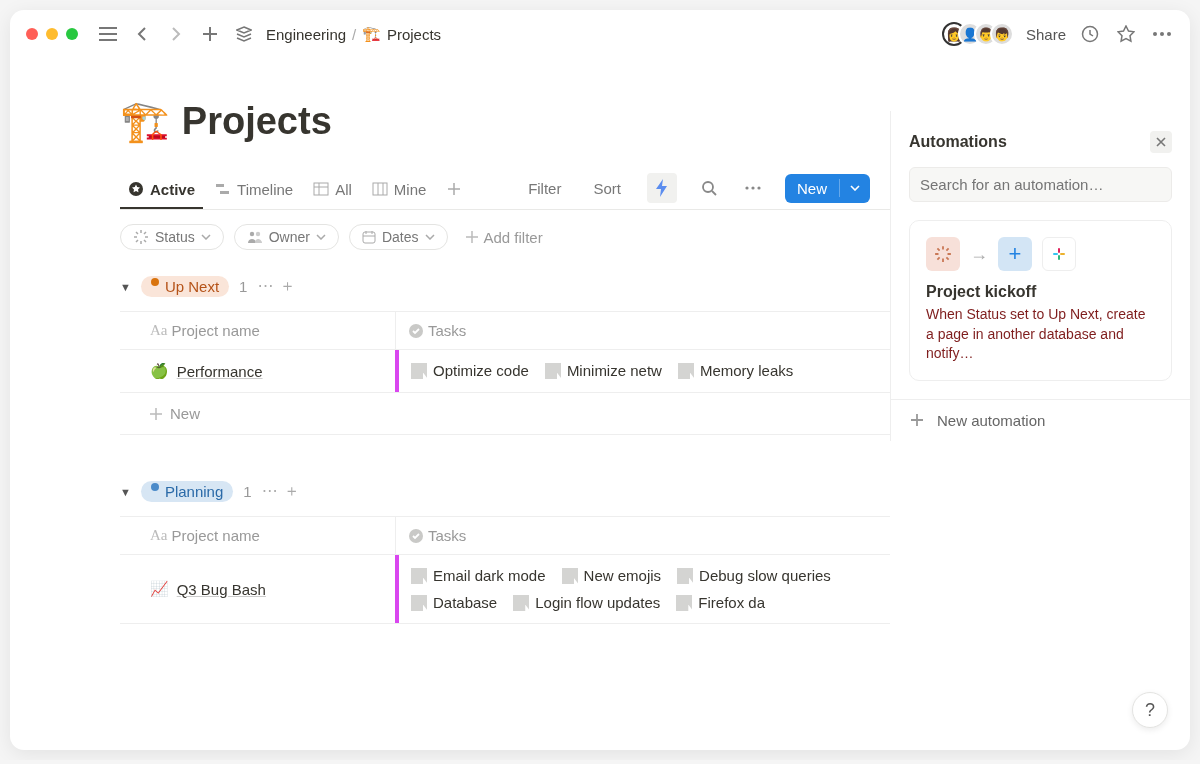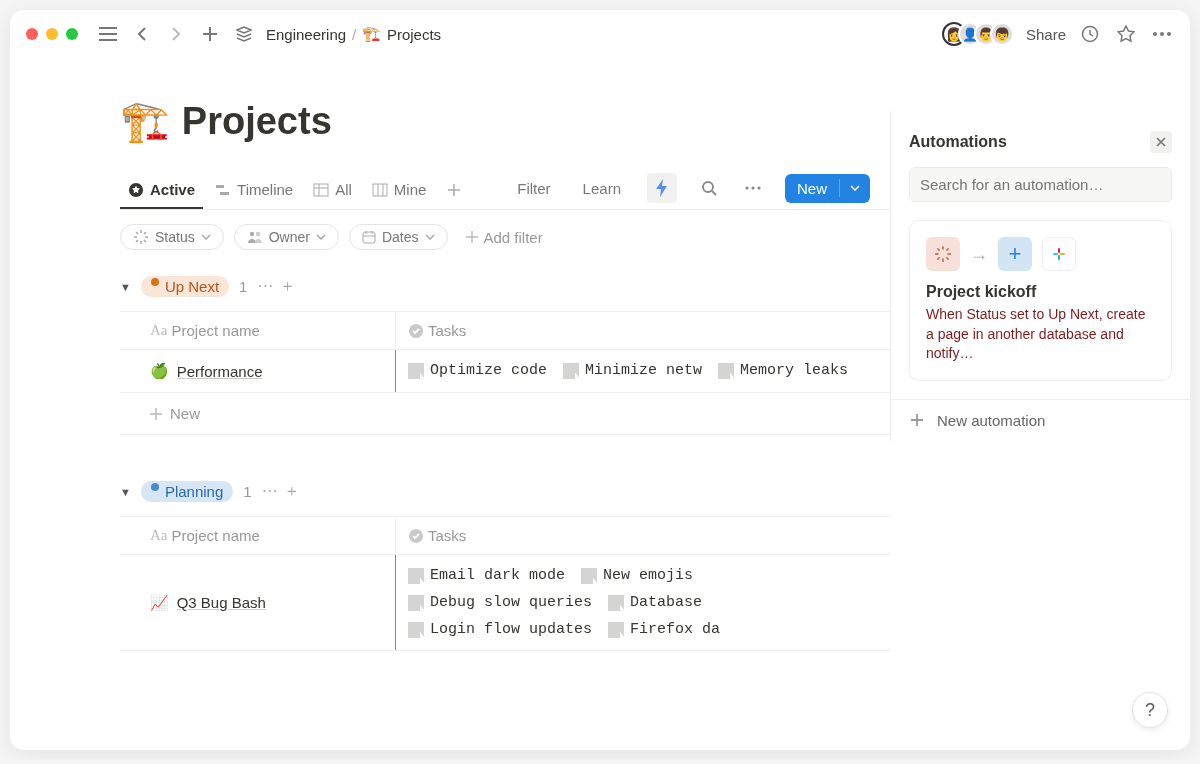--- a/index.html
+++ b/index.html
@@ -45,21 +45,21 @@
   .share-label{font-size:15px; color:#555; cursor:pointer;}
   
   .content { flex:1; display:flex; overflow:hidden; }
   .main { flex:1; padding: 40px 0 0 110px; overflow:hidden; position:relative;}
   .page-title { display:flex; align-items:center; gap:12px; margin-bottom: 28px;}
   .page-title .emoji { font-size:40px; }
   .page-title h1 { font-size:38px; font-weight:700; color:#37352f; }
   
   .tabs-row { display:flex; align-items:center; border-bottom:1px solid #e9e9e7; padding-right: 0; }
   .tabs { display:flex; gap:4px; }
-  .tab { display:flex; align-items:flex-end; gap:6px; padding:6px 8px 10px; font-size:15px; color:#777; cursor:pointer; position:relative;}
+  .tab { display:flex; align-items:center; gap:6px; padding:6px 8px 10px; font-size:15px; color:#777; cursor:pointer; position:relative;}
   .tab.active{ color:#37352f; font-weight:600;}
   .tab.active::after{content:''; position:absolute; left:0; right:0; bottom:-1px; height:2px; background:#37352f;}
   .tab-icon { width:16px; height:16px; display:flex; align-items:center; justify-content:center; color:#999;}
   .tab.active .tab-icon{color:#37352f;}
   .tabs-right { margin-left:auto; display:flex; align-items:center; gap:20px; padding-bottom:6px; padding-right:20px;}
   .txt-btn{ font-size:15px; color:#777; padding:4px 6px; border-radius:4px; cursor:pointer;}
   .bolt-btn { width:30px; height:30px; display:flex; align-items:center; justify-content:center; background:#f1f1ef; border-radius:4px; cursor:pointer;}
   .new-btn { background:#2383e2; color:#fff; display:flex; align-items:center; border-radius:6px; overflow:hidden; cursor:pointer;}
   .new-btn .lbl{padding:6px 12px; font-size:15px; font-weight:500;}
   .new-btn .caret{padding:6px 10px; border-left:1px solid rgba(255,255,255,0.3);}
@@ -79,21 +79,21 @@
   .group-actions{ display:flex; gap:6px; color:#aaa;}
   
   .cols-header { display:flex; border-top:1px solid #eee; border-bottom:1px solid #eee; margin-top:8px;}
   .col { padding:10px 12px; font-size:15px; color:#999; display:flex; align-items:center; gap:4px;}
   .col.name{ width:275px; padding-left:30px;}
   .col.tasks{ flex:1; border-left:1px solid #eee;}
   .row { display:flex; border-bottom:1px solid #eee; }
   .cell { padding:12px; font-size:15px; color:#37352f; display:flex; align-items:flex-start;}
   .cell.name{ width:275px; padding-left:30px; gap:8px; align-items:center;}
   .cell.name .ttl{ text-decoration: underline; text-decoration-color:#ccc; font-weight:500;}
-  .cell.tasks{ flex:1; border-left:1px solid #d946ef; flex-wrap:wrap; gap:10px 16px; align-content:flex-start;font-family:Liberation Mono, monospace;}
+  .cell.tasks{ flex:1; border-left:4px solid #d946ef; flex-wrap:wrap; gap:10px 16px; align-content:flex-start;}
   .task-item{ display:flex; align-items:center; gap:6px; color:#37352f; white-space:nowrap;}
   .task-icon{ width:16px; height:16px; background:#d4d4d2; display:inline-block; position:relative;}
   .task-icon::after{content:''; position:absolute; right:-2px; bottom:-2px; width:6px; height:8px; background:#fff; clip-path: polygon(0 0, 100% 100%, 0 100%);}
   .new-row{ display:flex; align-items:center; gap:8px; padding:12px 30px; color:#999; font-size:15px; cursor:pointer; border-bottom:1px solid #eee;}
   
   .side-panel { width:300px; border-left:1px solid #eee; background:#fff; padding: 0; display:flex; flex-direction:column; margin-top: 0;}
   .panel-inner { padding: 12px 18px 18px; }
   .panel-header{ display:flex; align-items:center; justify-content:space-between; padding: 8px 0;}
   .panel-title{font-size:16px; font-weight:600; color:#37352f;}
   .close-x{ width:22px; height:22px; border-radius:4px; background:#f1f1ef; display:flex; align-items:center; justify-content:center; color:#777; font-size:13px; cursor:pointer;}
@@ -237,21 +237,21 @@
           <div class="tab">
             <span class="tab-icon">
               <svg width="14" height="14" viewBox="0 0 14 14">
                   <path d="M7 1v12M1 7h12" stroke="#aaa" stroke-width="1.5"></path>
                 </svg>
             </span>
           </div>
         </div>
         <div class="tabs-right">
           <span class="txt-btn">Filter</span>
-          <span class="txt-btn">Learn</span>
+          <span class="txt-btn">Sort</span>
           <div class="bolt-btn">
             <svg width="14" height="18" viewBox="0 0 14 18">
                 <path d="M8 0L1 10h5l-1 8 7-11H7z" fill="#5b8def"></path>
               </svg>
           </div>
           <div class="icon-btn">
             <svg width="16" height="16" viewBox="0 0 16 16">
                 <circle cx="7" cy="7" r="5" stroke="#888" stroke-width="1.8" fill="none"></circle>
                 <path d="M11 11l4 4" stroke="#888" stroke-width="1.8"></path>
               </svg>

